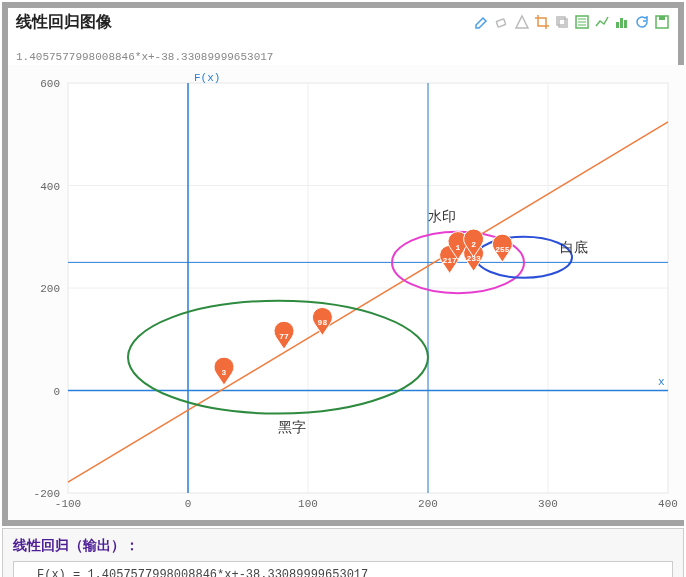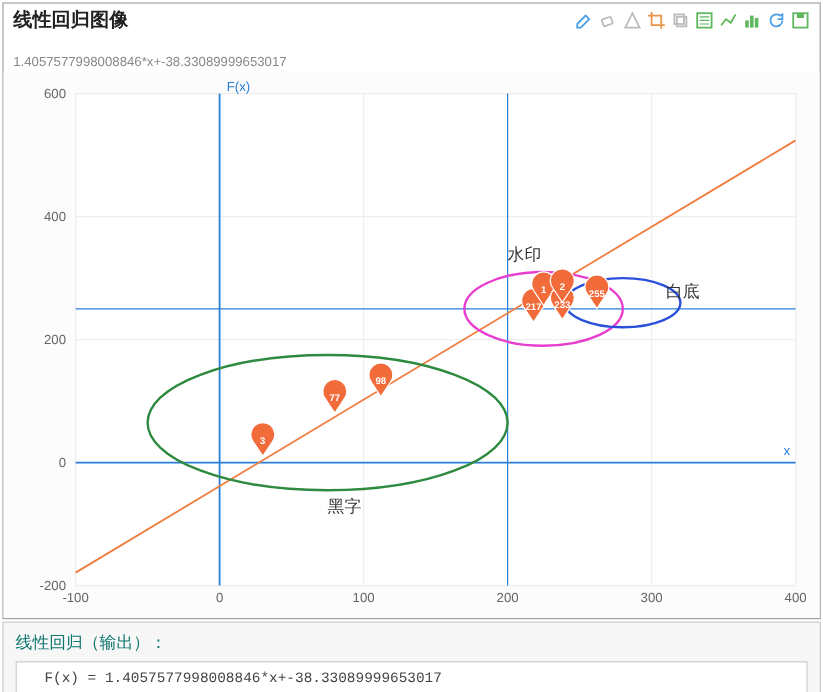--- a/index.html
+++ b/index.html
@@ -5,23 +5,24 @@
   * { box-sizing: border-box; }
   body {
     margin: 0;
     font-family: Arial, "Microsoft YaHei", sans-serif;
     background: #fff;
     width: 686px;
     height: 577px;
     overflow: hidden;
   }
   .card {
-    border: 1px solid #a3a3a3;
+    border: 6px solid #a3a3a3;
     margin: 2px;
     background: #fff;
+    font-family: Liberation Mono, monospace;
   }
   .header {
     display: flex;
     justify-content: space-between;
     align-items: flex-start;
     padding: 4px 8px 0 8px;
   }
   .title {
     font-weight: bold;
     font-size: 16px;
@@ -45,23 +46,23 @@
     position: relative;
     background: #fcfcfc;
   }
   .output-panel {
     margin: 2px;
     border: 1px solid #ccc;
     padding: 8px 10px;
     background: #f7f7f7;
   }
   .output-title {
-    font-weight: normal;
+    font-weight: bold;
     font-size: 14px;
-    color: #0f766e;
+    color: #4c1d95;
     margin-bottom: 6px;
   }
   .output-box {
     border: 1px solid #ccc;
     background: #fff;
     padding: 6px 23px;
     font-family: "Courier New", monospace;
     font-size: 12px;
     color: #444;
   }

